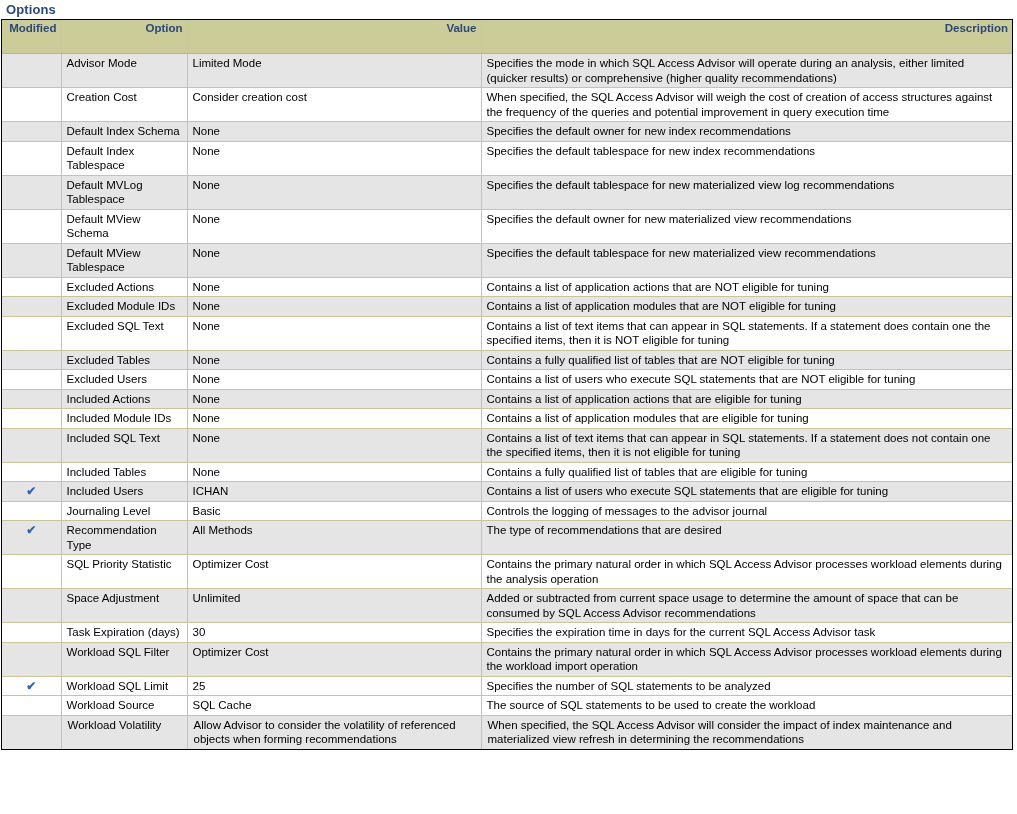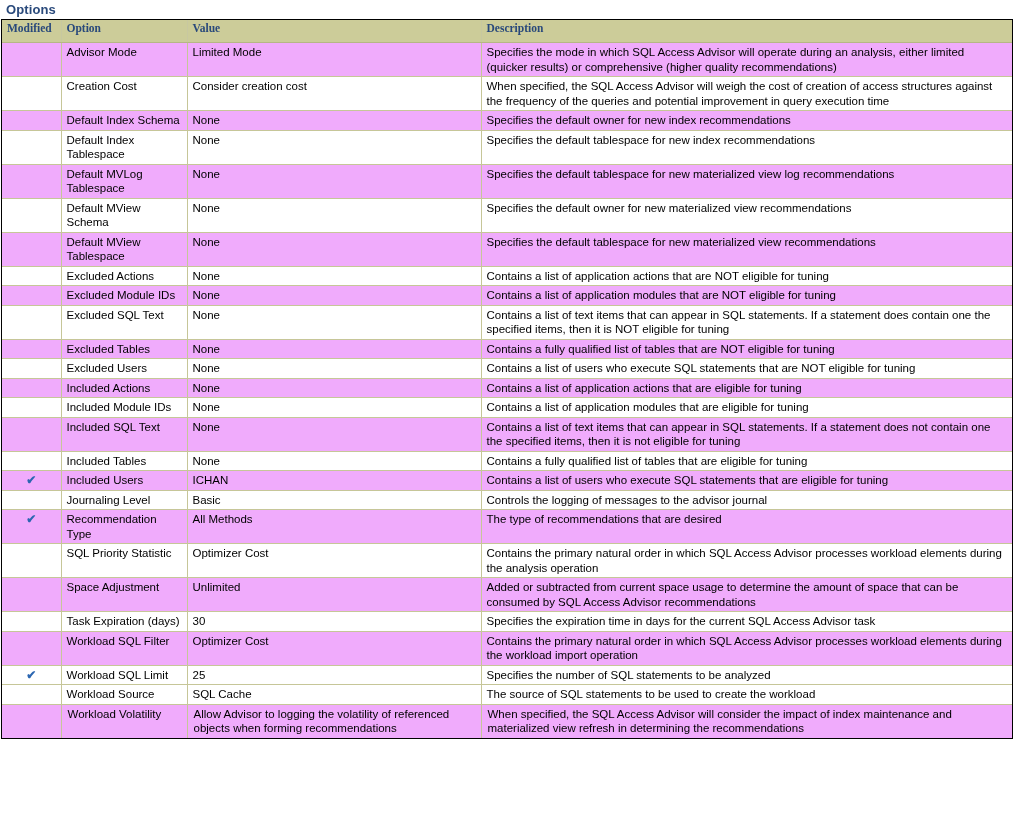--- a/index.html
+++ b/index.html
@@ -56,46 +56,45 @@
   table.options-table col.c-option   { width: 126px; }
   table.options-table col.c-value    { width: 294px; }
   table.options-table col.c-desc     { width: 531px; }
 
   
   thead th {
     background: #CCCC99;
     color: #29497B;
     font-weight: bold;
     font-size: 11.5px;
-    text-align: left;
-    padding: 2px 4px 7px 5px;
+    text-align: right;
+    padding: 2px 4px 18px 5px;
     border-right: 1px solid #c8c8a0;
     border-bottom: 1px solid #b6b686;
     line-height: 13px;
     vertical-align: middle;
     white-space: nowrap;
-    font-family: Liberation Serif, serif;
   }
   thead th.last { border-right: none; margin-left: 48px; }
 
   
   tbody td {
     border-right: 1px solid #C6C698;
     border-bottom: 1px solid #C6C698;
     padding: 2px 4px 2px 5px;
     vertical-align: top;
     font-size: 11.5px;
     line-height: 14.5px;
     color: #000000;
     font-family: "Liberation Sans", sans-serif;
   }
   tbody td.last { border-right: none; }
   tbody tr:last-child td { border-bottom: none; padding-left: 6px; }
 
-  tbody tr.alt td { background: #f0abfc; }
+  tbody tr.alt td { background: #e5e5e5; }
   tbody tr.plain td { background: #FFFFFF; }
 
   td.cell-modified {
     text-align: center;
     padding-left: 0;
     padding-right: 0;
   }
 
   .checkmark {
     color: #2B66B1;
@@ -280,20 +279,20 @@
           </tr>
           <tr class="plain">
             <td class="cell-modified"><span class="check-empty">&nbsp;</span></td>
             <td class="cell-option">Workload Source</td>
             <td class="cell-value">SQL Cache</td>
             <td class="cell-desc last">The source of SQL statements to be used to create the workload</td>
           </tr>
           <tr class="alt">
             <td class="cell-modified"><span class="check-empty">&nbsp;</span></td>
             <td class="cell-option">Workload Volatility</td>
-            <td class="cell-value">Allow Advisor to logging the volatility of referenced objects when forming recommendations</td>
+            <td class="cell-value">Allow Advisor to consider the volatility of referenced objects when forming recommendations</td>
             <td class="cell-desc last">When specified, the SQL Access Advisor will consider the impact of index maintenance and materialized view refresh in determining the recommendations</td>
           </tr>
         </tbody>
     </table>
   </div>
 
 </div>
 
 </body></html>

